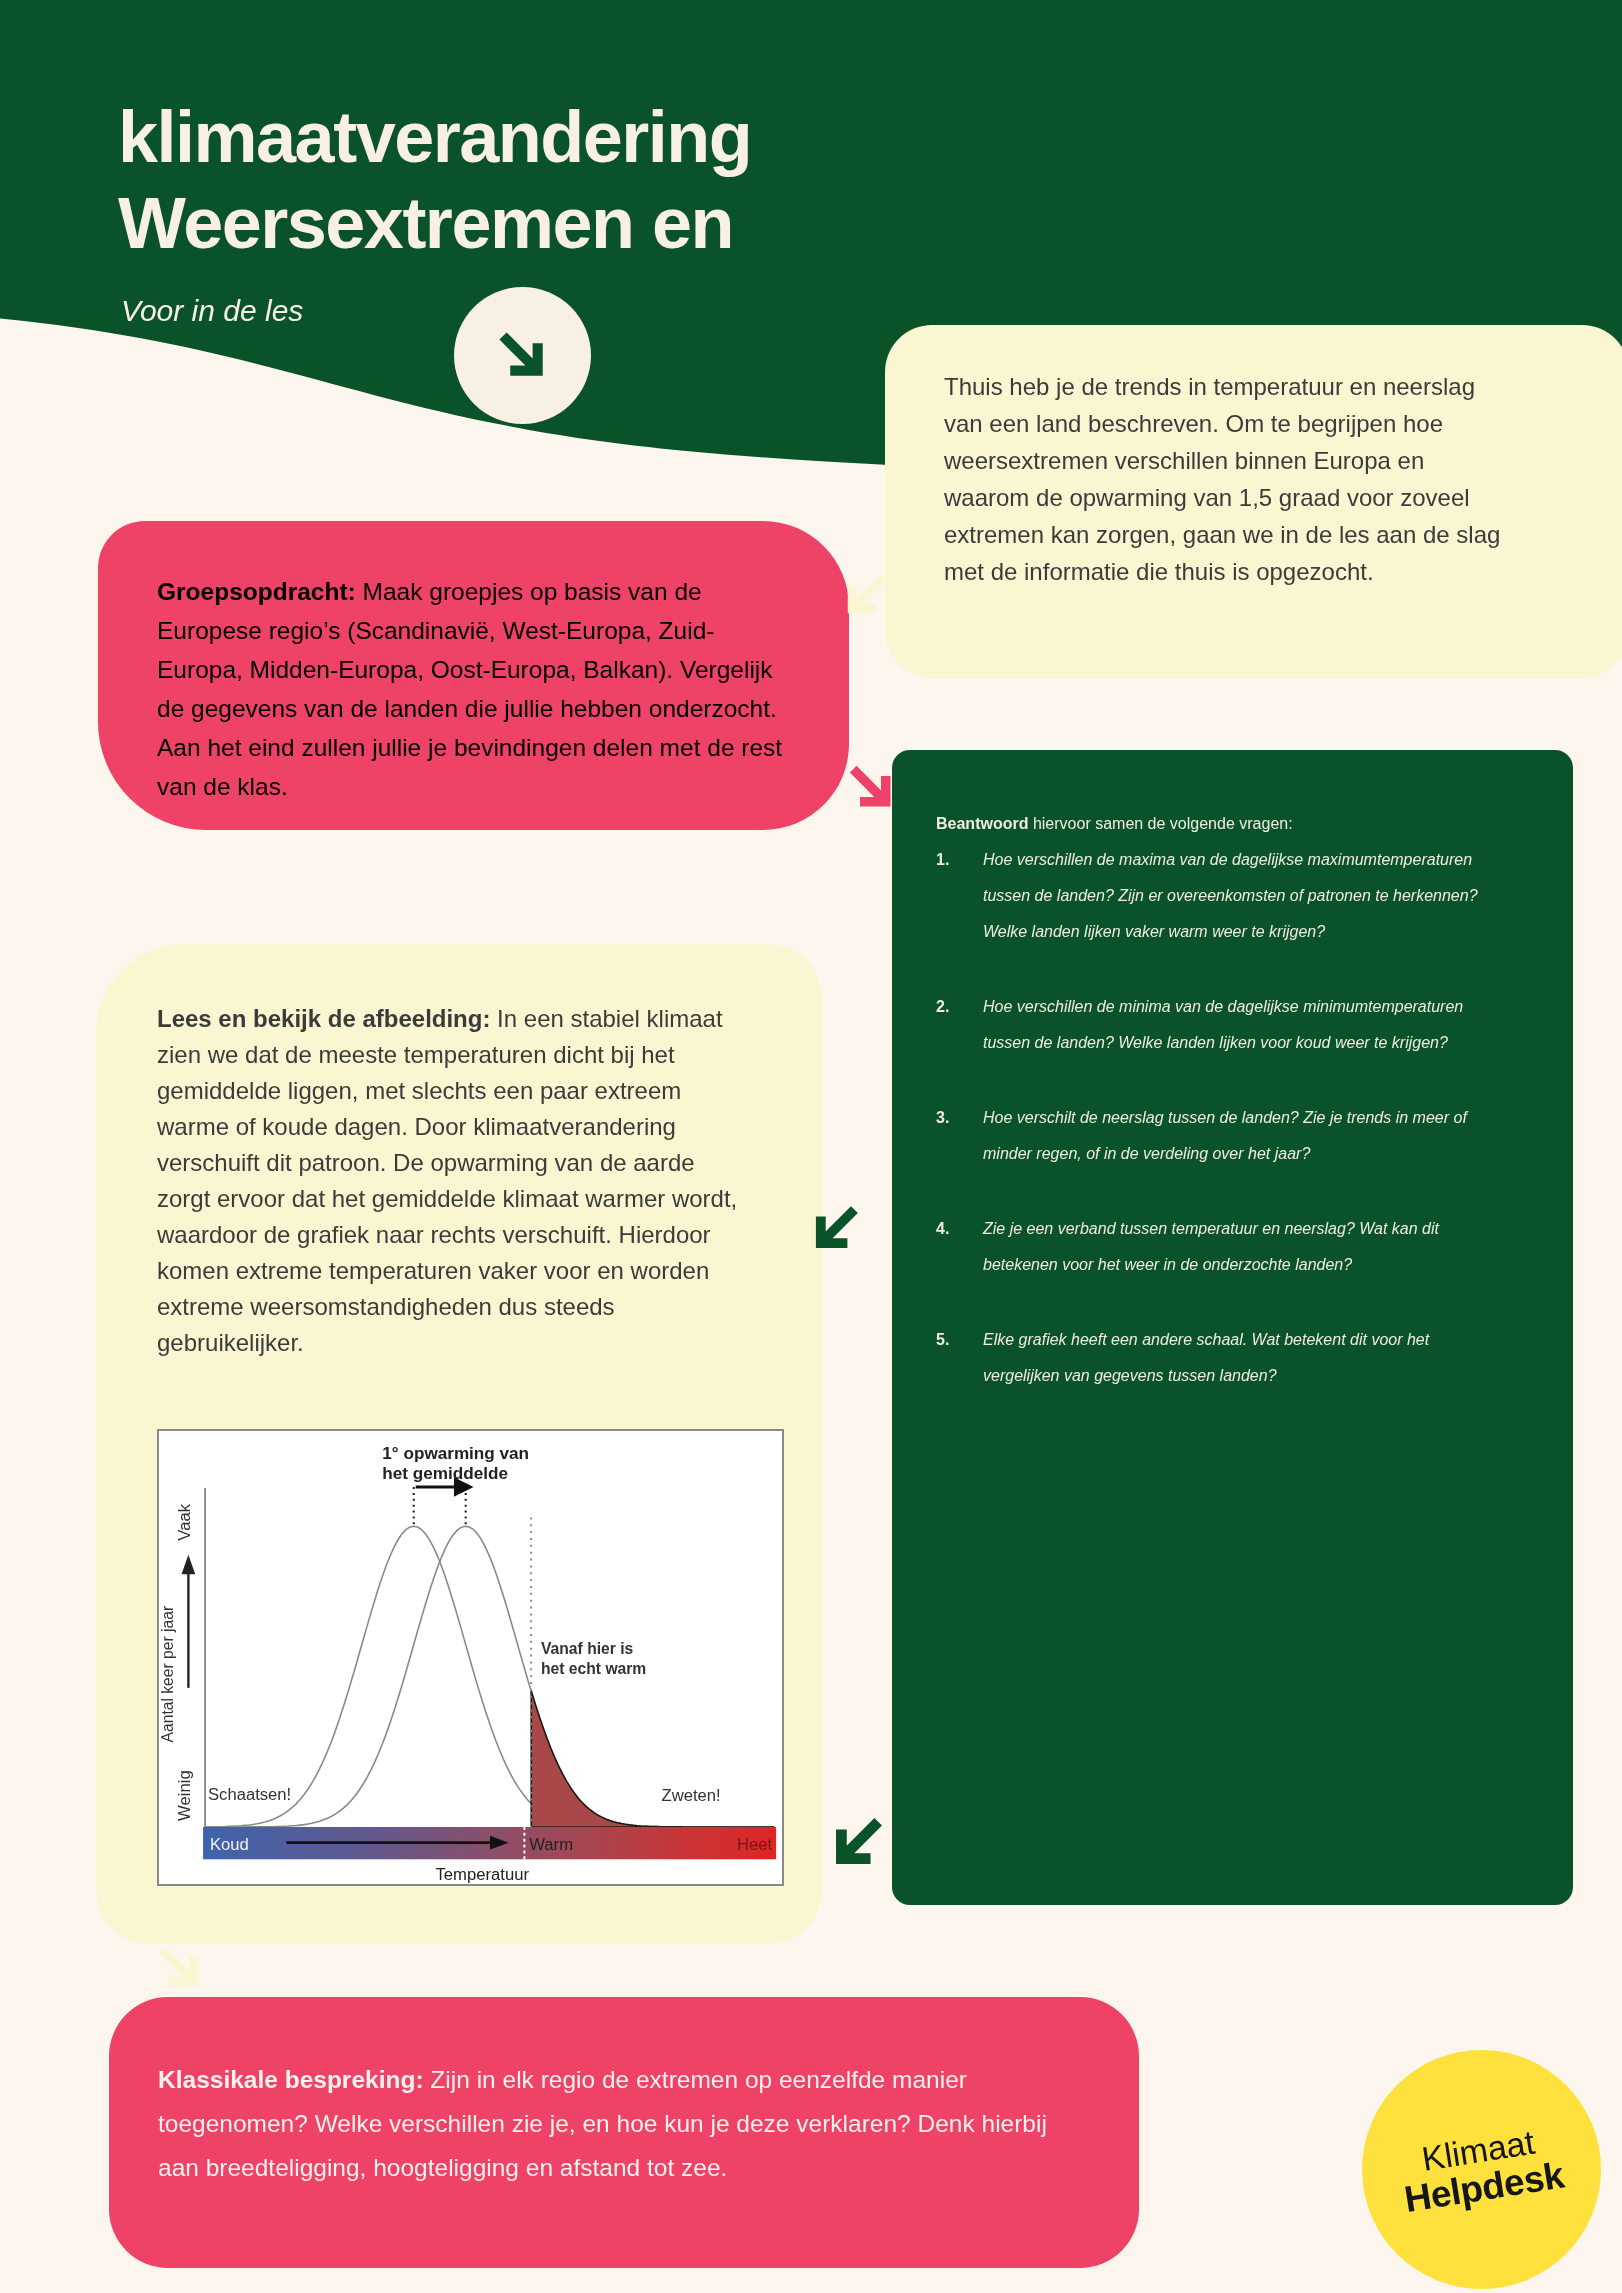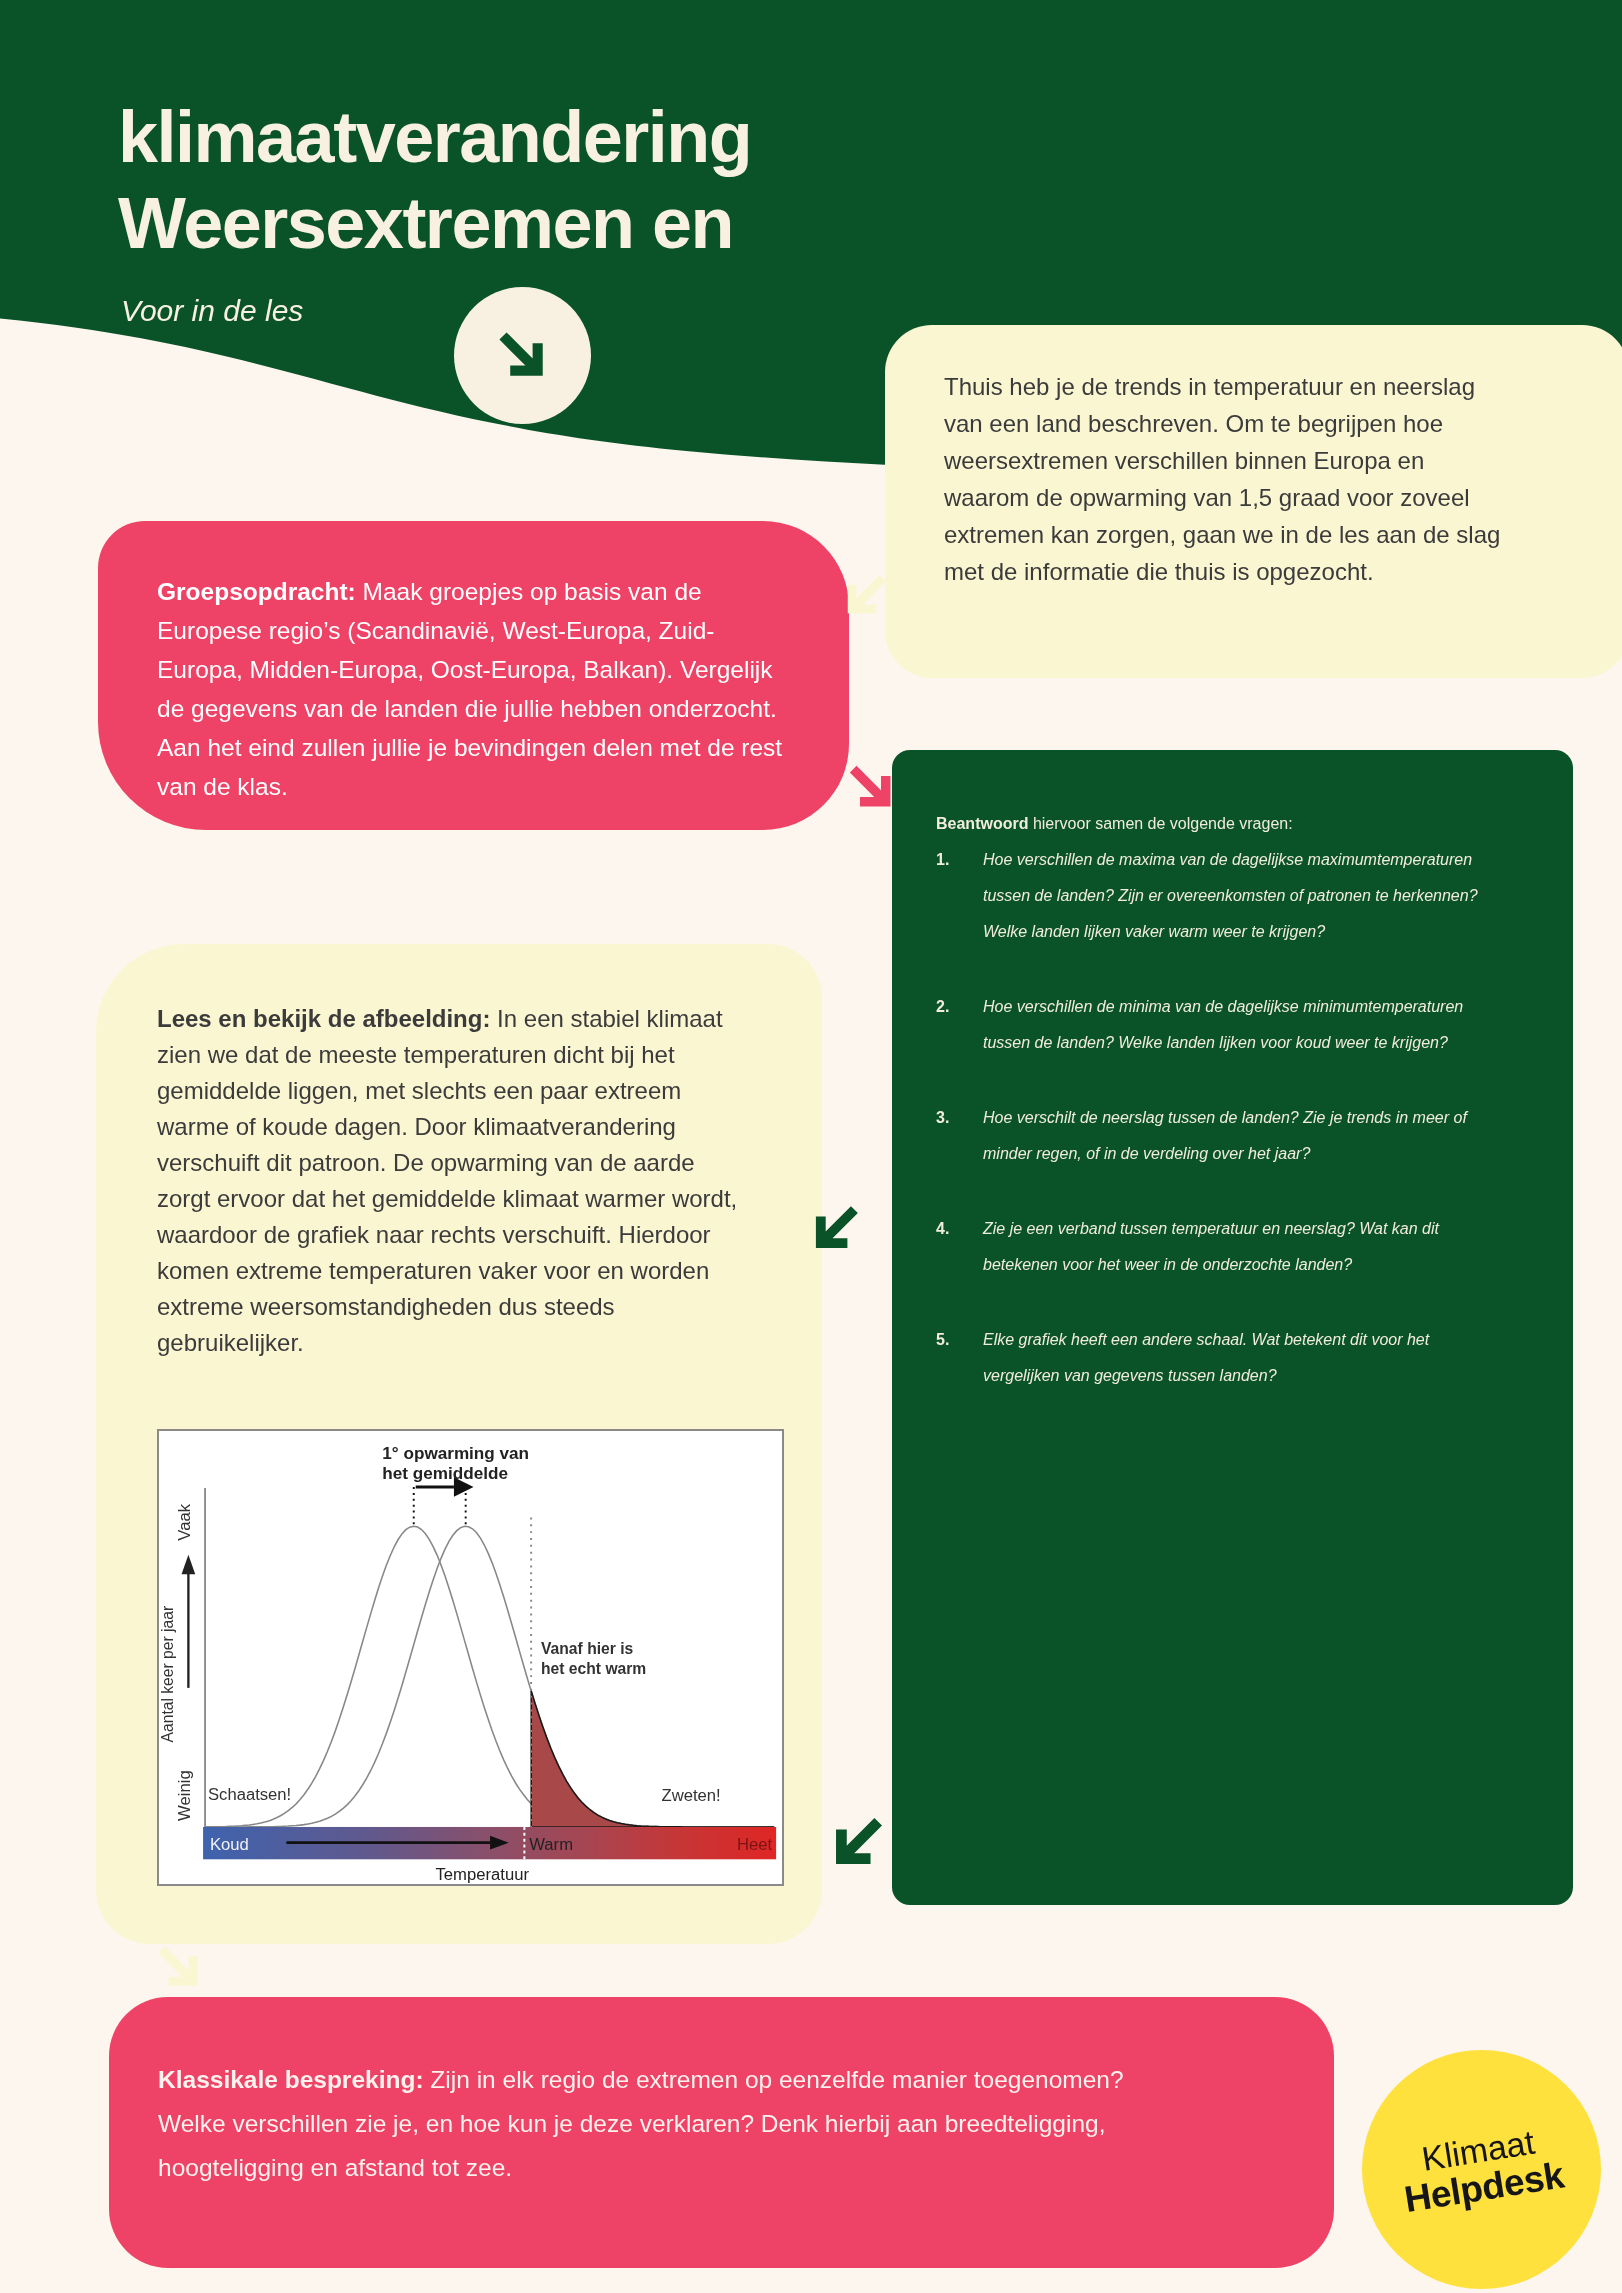--- a/index.html
+++ b/index.html
@@ -13,28 +13,28 @@
   #page-subtitle{left:121px;top:294px;font-size:30px;font-weight:normal;font-style:italic;color:#f8f1e1;}
   #arrow-badge{left:454px;top:287px;width:137px;height:137px;border-radius:50%;background:#f8f1e1;
                display:flex;align-items:center;justify-content:center;}
   #arrow-badge svg{width:65px;height:65px;color:#0a5329;}
   
   .panel{position:absolute;box-sizing:border-box;}
   #intro-box{left:885px;top:325px;width:744px;height:353px;background:#faf6d2;border-radius:47px;
              padding:43px 122px 0 59px;font-size:24px;line-height:37px;}
   #group-box{left:98px;top:521px;width:751px;height:309px;background:#ee4266;
              border-radius:47px 86px 86px 108px;padding:51px 54px 0 59px;
-             font-size:24.5px;line-height:39px;color:#ffffff;}
+             font-size:24.5px;line-height:39px;color:#000000;}
   #read-box{left:96px;top:944px;width:726px;height:1000px;background:#faf6d2;
             border-radius:88px 54px 54px 54px;padding:57px 83px 0 61px;
             font-size:24px;line-height:36px;}
   #questions-box{left:892px;top:750px;width:681px;height:1155px;background:#0a5329;
                  border-radius:18px;padding:56px 59px 0 44px;color:#f2ecdd;
                  font-size:16px;line-height:36px;}
-  #discussion-box{left:109px;top:1997px;width:1225px;height:271px;background:#ee4266;
+  #discussion-box{left:109px;top:1997px;width:1030px;height:271px;background:#ee4266;
                   border-radius:59px;padding:61px 49px 0 49px;color:#fdf2ee;
                   font-size:24.5px;line-height:44px;}
   #discussion-box p{max-width:1014px;margin:0;}
   .panel p{margin:0;}
   strong{font-weight:bold;}
   
   .q-intro{margin:0 0 45px 0;}
   .q-item{display:flex;margin:0 34px 39px 0;}
   .q-num{width:47px;flex:0 0 47px;font-weight:bold;}
   .q-text{flex:1;font-style:italic;}

